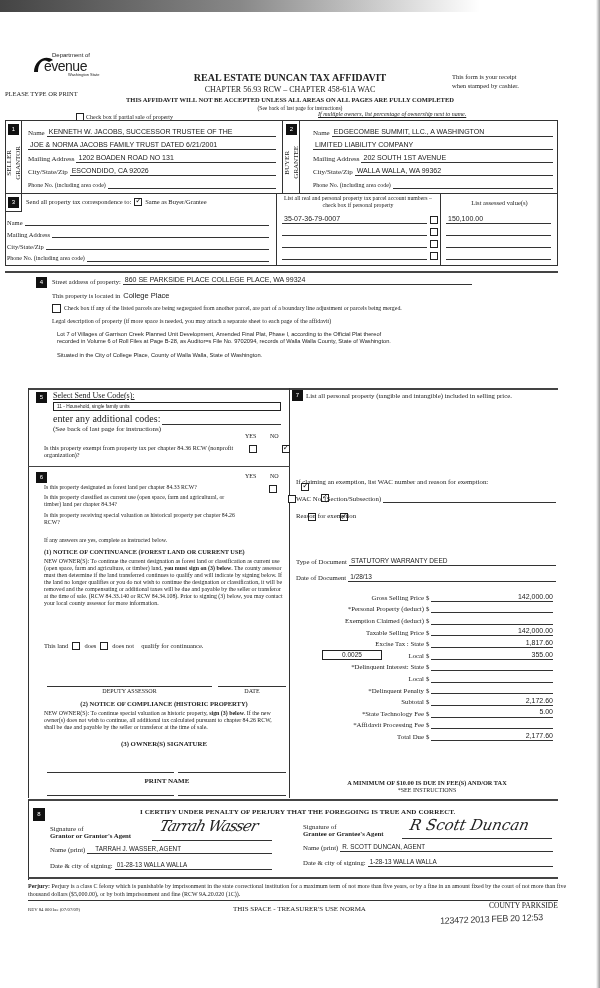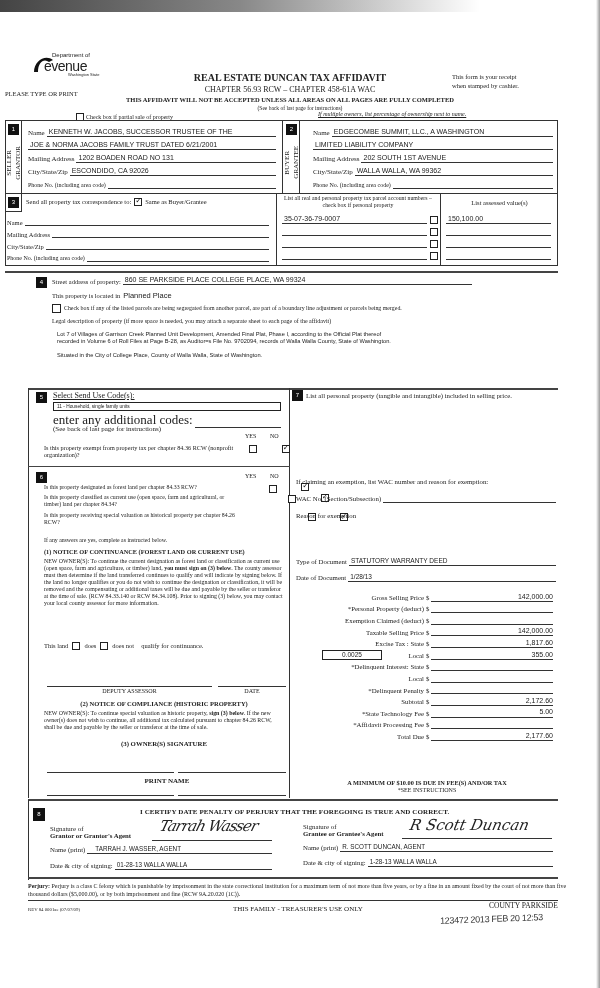--- a/index.html
+++ b/index.html
@@ -186,21 +186,21 @@
 
 
 <div class="abs hr" style="left:5px;top:271px;width:553px"></div>
 <span class="num abs" style="left:36px;top:277px">4</span>
 <div class="abs row" style="left:52px;top:276px;width:420px;font-size:6.5px">
   <span class="lab">Street address of property:</span>
   <span class="line fill">860 SE PARKSIDE PLACE COLLEGE PLACE, WA 99324</span>
 </div>
 <div class="abs" style="left:52px;top:292px;font-size:6.5px;display:flex;gap:3px;align-items:baseline">
   <span>This property is located in</span>
-  <span class="fill" style="font-size:7.5px">Planned Place</span>
+  <span class="fill" style="font-size:7.5px">College Place</span>
 </div>
 <div class="abs" style="left:52px;top:304px;font-size:5.9px;display:flex;gap:3px;align-items:center;width:520px">
   <span class="cb" style="width:9px;height:9px"></span>
   <span>Check box if any of the listed parcels are being segregated from another parcel, are part of a boundary line adjustment or parcels being merged.</span>
 </div>
 <div class="abs" style="left:52px;top:318px;font-size:6px">Legal description of property (if more space is needed, you may attach a separate sheet to each page of the affidavit)</div>
 <div class="abs sans" style="left:57px;top:331px;font-size:5.7px;width:520px">
   <div>Lot 7 of Villages of Garrison Creek Planned Unit Development, Amended Final Plat, Phase I, according to the Official Plat thereof</div>
   <div>recorded in Volume 6 of Roll Files at Page B-28, as Auditor=s File No. 9702094, records of Walla Walla County, State of Washington.</div>
   <div style="margin-top:8px">Situated in the City of College Place, County of Walla Walla, State of Washington.</div>
@@ -208,21 +208,21 @@
 
 
 <div class="abs hr" style="left:28px;top:388px;width:530px"></div>
 <div class="abs" style="left:28px;top:388px;width:1.2px;height:410px;background:#333"></div>
 <div class="abs" style="left:289px;top:388px;width:1.2px;height:410px;background:#333"></div>
 
 
 <span class="num abs" style="left:36px;top:392px">5</span>
 <div class="abs" style="left:53px;top:391px;font-size:8px;text-decoration:underline">Select Send Use Code(s):</div>
 <div class="abs sans" style="left:53px;top:402px;width:228px;height:9px;border:1.3px solid #222;font-size:4.8px;line-height:7px;padding-left:3px">11 - Household, single family units</div>
-<div class="abs row" style="left:53px;top:413px;width:228px;font-size:13px">
+<div class="abs row" style="left:53px;top:413px;width:228px;font-size:10px">
   <span class="lab">enter any additional codes:</span>
   <span class="line"></span>
 </div>
 <div class="abs" style="left:53px;top:425px;font-size:7px">(See back of last page for instructions)</div>
 <div class="abs" style="left:245px;top:433px;font-size:6px">YES</div>
 <div class="abs" style="left:270px;top:433px;font-size:6px">NO</div>
 <div class="abs" style="left:44px;top:444px;width:195px;font-size:6.2px">Is this property exempt from property tax per chapter 84.36 RCW (nonprofit organization)?</div>
 <span class="cb abs" style="left:249px;top:445px"></span>
 <span class="cb checked abs" style="left:272px;top:445px"></span>
 
@@ -357,21 +357,21 @@
     </div>
 </div>
 
 <div class="abs b center" style="left:296px;top:779px;width:262px;font-size:6.3px">A MINIMUM OF $10.00 IS DUE IN FEE(S) AND/OR TAX</div>
 <div class="abs center" style="left:296px;top:787px;width:262px;font-size:6px">*SEE INSTRUCTIONS</div>
 
 
 <div class="abs hr" style="left:28px;top:799px;width:530px"></div>
 <div class="abs" style="left:28px;top:800px;width:1.2px;height:80px;background:#333"></div>
 <span class="num abs" style="left:33px;top:808px;width:12px;height:13px;line-height:13px">8</span>
-<div class="abs b" style="left:140px;top:808px;font-size:7px;letter-spacing:0.1px">I CERTIFY DATE PENALTY OF PERJURY THAT THE FOREGOING IS TRUE AND CORRECT.</div>
+<div class="abs b" style="left:140px;top:808px;font-size:7px;letter-spacing:0.1px">I CERTIFY UNDER PENALTY OF PERJURY THAT THE FOREGOING IS TRUE AND CORRECT.</div>
 
 <div class="abs" style="left:50px;top:825px;font-size:6.8px;line-height:1.1">
   <div>Signature of</div>
   <div class="b">Grantor or Grantor's Agent</div>
 </div>
 <div class="abs" style="left:152px;top:840px;width:120px;border-bottom:1px solid #333;height:1px"></div>
 <div class="abs" style="left:160px;top:818px;font-family:'DejaVu Serif',serif;font-style:italic;font-size:15px;color:#222;transform:skewX(-15deg);letter-spacing:-1px">Tarrah Wasser</div>
 <div class="abs row" style="left:50px;top:845px;width:222px;font-size:6.8px">
   <span class="lab">Name (print)</span>
   <span class="line fill" style="padding-left:8px;font-size:6.3px">TARRAH J. WASSER, AGENT</span>
@@ -394,18 +394,18 @@
 <div class="abs row" style="left:303px;top:858px;width:250px;font-size:6.8px">
   <span class="lab">Date &amp; city of signing:</span>
   <span class="line fill" style="font-size:6.3px">1-28-13 WALLA WALLA</span>
 </div>
 <div class="abs hr" style="left:28px;top:877px;width:530px"></div>
 
 
 <div class="abs" style="left:28px;top:883px;width:540px;font-size:6px;line-height:1.3"><b>Perjury:</b><span> Perjury is a class C felony which is punishable by imprisonment in the state correctional institution for a maximum term of not more than five years, or by a fine in an amount fixed by the court of not more than five thousand dollars ($5,000.00), or by both imprisonment and fine (RCW 9A.20.020 (1C)).</span></div>
 <div class="abs" style="left:28px;top:900px;width:530px;height:1px;background:#333"></div>
 <div class="abs" style="left:28px;top:907px;font-size:4.8px">REV 84 0001ae (07/07/09)</div>
-<div class="abs" style="left:233px;top:905px;font-size:7px">THIS FAMILY - TREASURER'S USE ONLY</div>
+<div class="abs" style="left:233px;top:905px;font-size:7px">THIS SPACE - TREASURER'S USE NORMA</div>
 <div class="abs" style="left:489px;top:902px;font-size:7.5px">COUNTY PARKSIDE</div>
 <div class="abs sans" style="left:440px;top:914px;font-size:9px;letter-spacing:-0.3px;color:#333;transform:rotate(-2deg)">123472 2013 FEB 20 12:53</div>
 
 
 
 
 </body></html>

